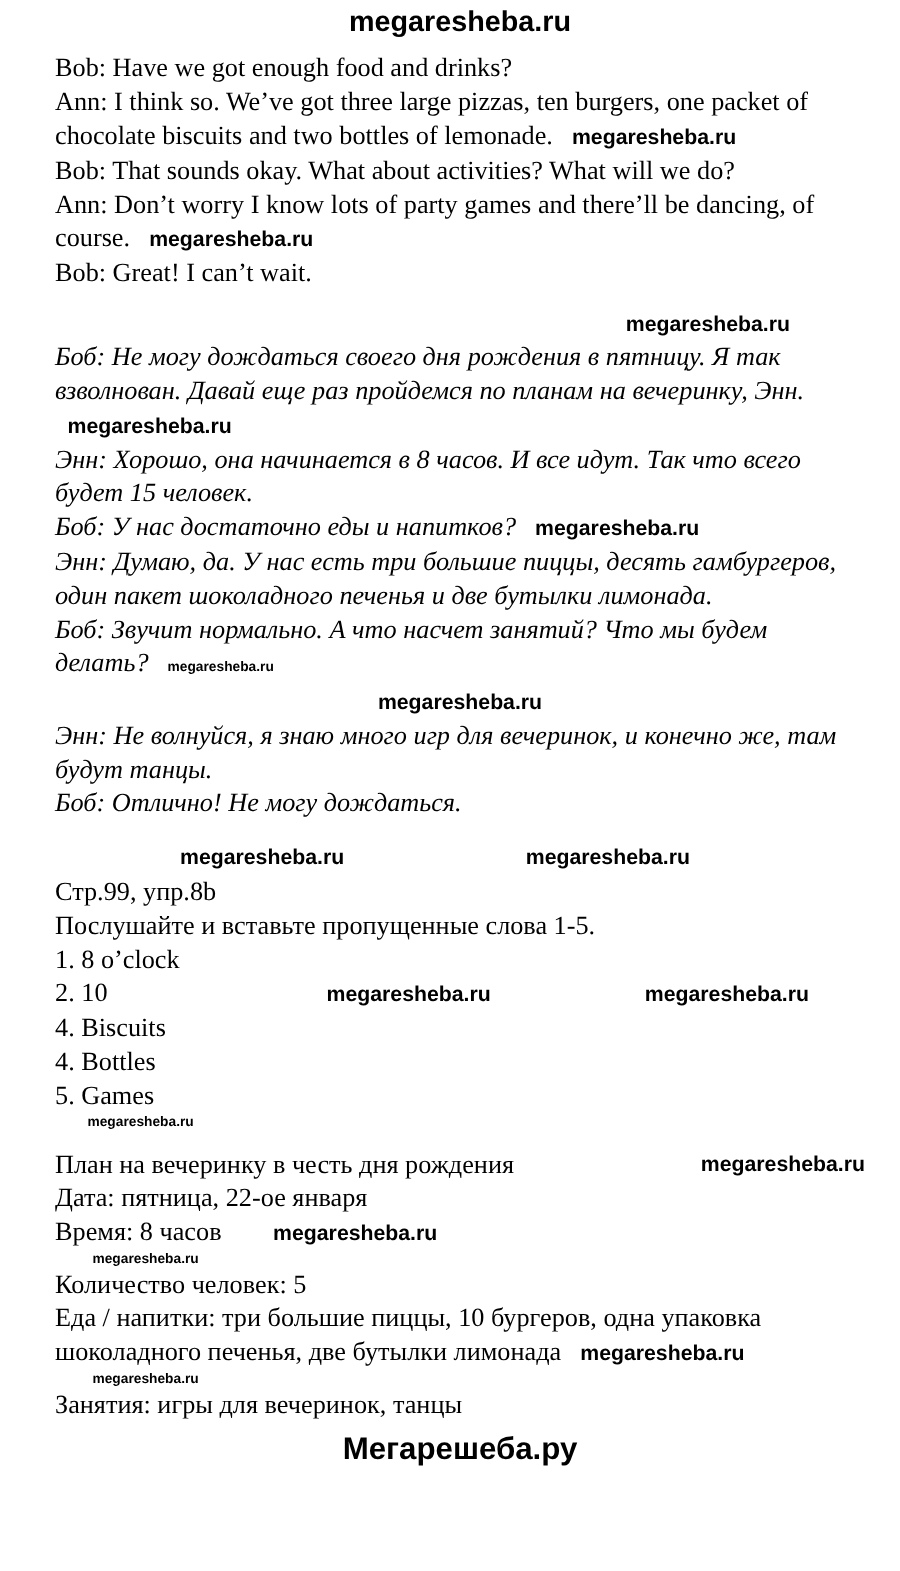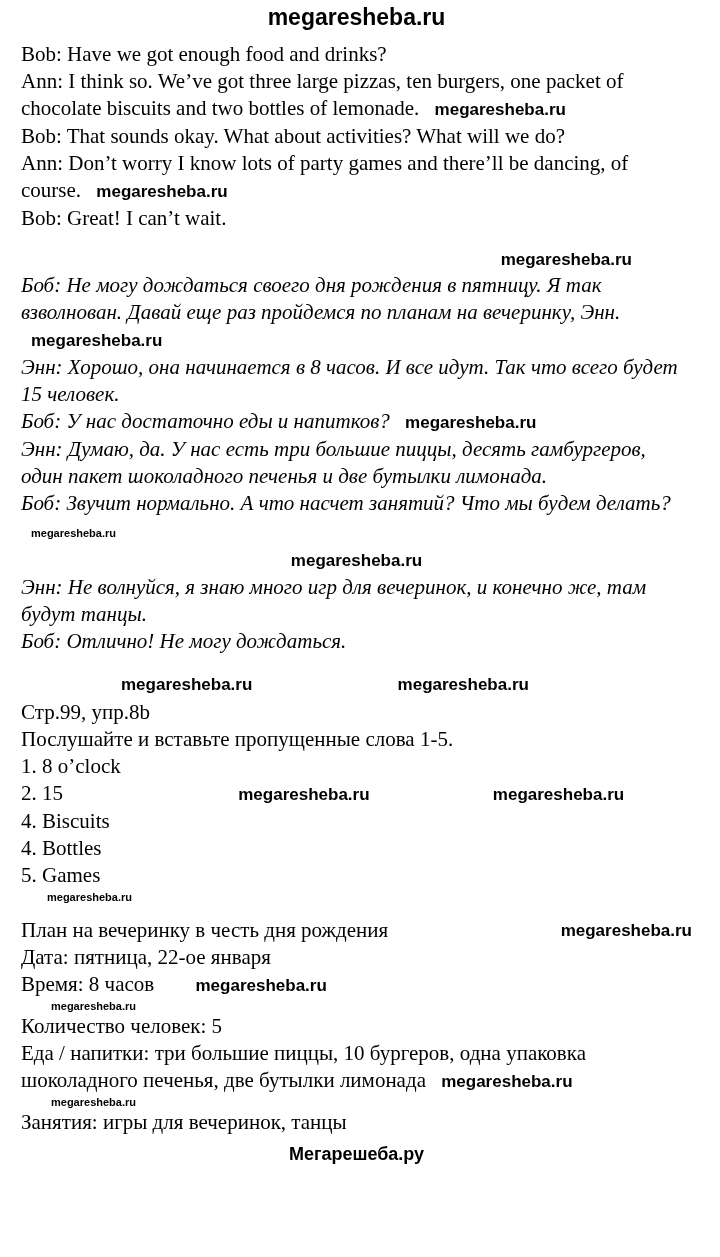--- a/index.html
+++ b/index.html
@@ -3,21 +3,21 @@
 <meta charset="utf-8">
 <style>
   * { margin:0; padding:0; box-sizing:border-box; }
   html,body { background:#ffffff; }
   body {
     width:720px; height:1257px; overflow:hidden;
     color:#000;
     font-family:"Liberation Serif", serif;
     font-size:21px;
   }
-  .page { padding:4px 28px 0 21px; }
+  .page { padding:4px 28px 0 44px; }
 
   .header-wm {
     text-align:center;
     font-family:"Liberation Sans", sans-serif;
     font-weight:700; font-size:23px;
     margin-bottom:10px;
   }
 
   p { line-height:27px; }
 
@@ -52,21 +52,21 @@
   .tiny-line2 { line-height:14px; margin-left:30px; }
 
   .sec-plan { margin-top:12px; }
   .plan-title-row { display:flex; justify-content:space-between; align-items:flex-start; }
   .wm-after { margin-left:36px; }
   .wm-after-sm { margin-left:10px; }
 
   .footer-brand {
     text-align:center;
     font-family:"Liberation Sans", sans-serif;
-    font-weight:700; font-size:18px;
+    font-weight:700; font-size:25px;
     margin-top:8px;
   }
 </style>
 </head>
 <body>
 
 <div class="page">
 
   <div class="header-wm">megaresheba.ru</div>
 
@@ -124,21 +124,21 @@
       <span class="wm wm-b ind1">megaresheba.ru</span>
       <span class="wm wm-b ind2">megaresheba.ru</span>
     </p>
     <p class="ex-heading">Стр.99, упр.8b</p>
     <p>Послушайте и вставьте пропущенные слова 1-5.</p>
   </section>
 
   <section class="answers">
     <p>1. 8 o’clock</p>
     <p>
-      <span>2. 15</span>
+      <span>2. 10</span>
       <span class="wm wm-b gap1">megaresheba.ru</span>
       <span class="wm wm-b gap2">megaresheba.ru</span>
     </p>
     <p>4. Biscuits</p>
     <p>4. Bottles</p>
     <p>5. Games</p>
     <div class="wm wm-t tiny-line">megaresheba.ru</div>
   </section>
 
   <section class="sec-plan">

